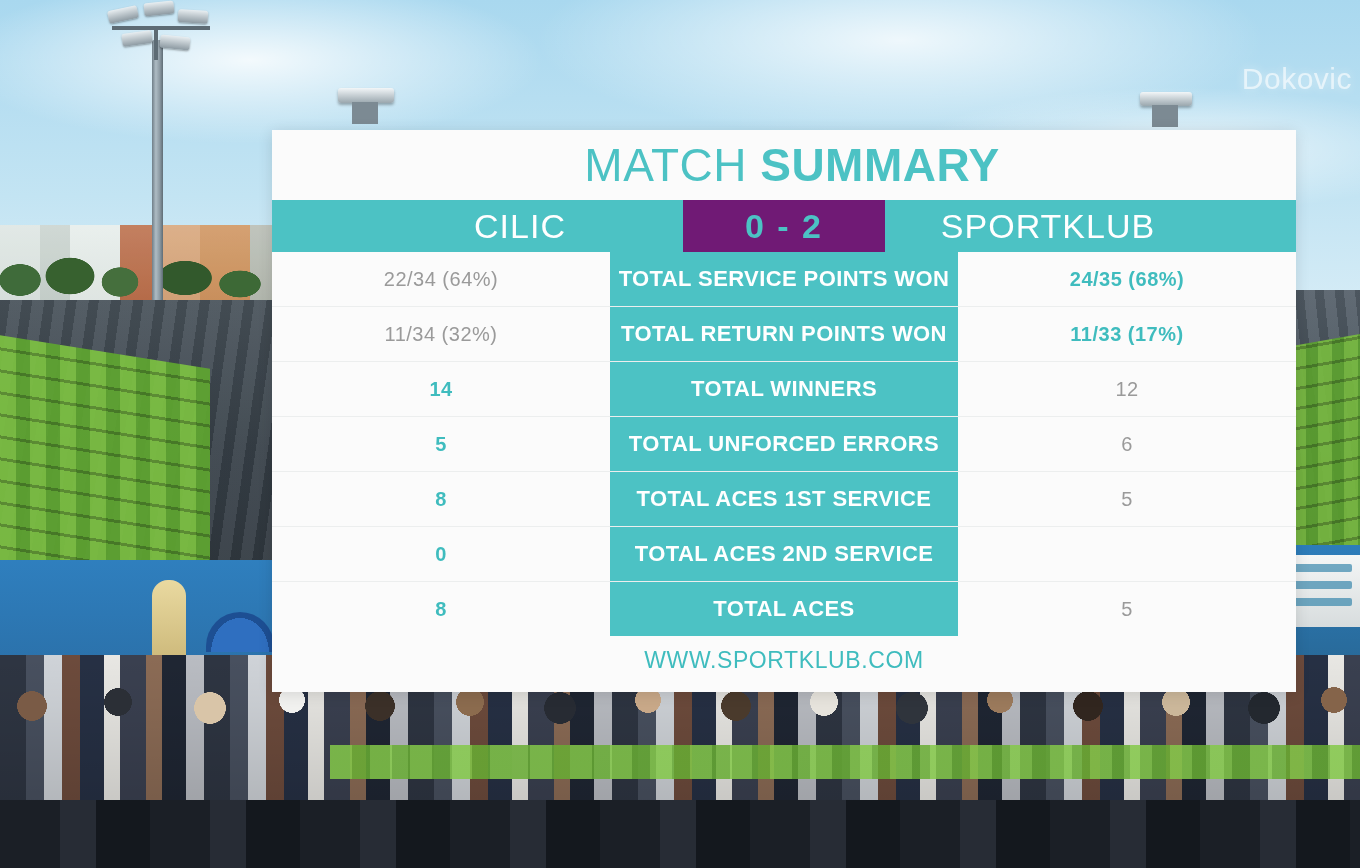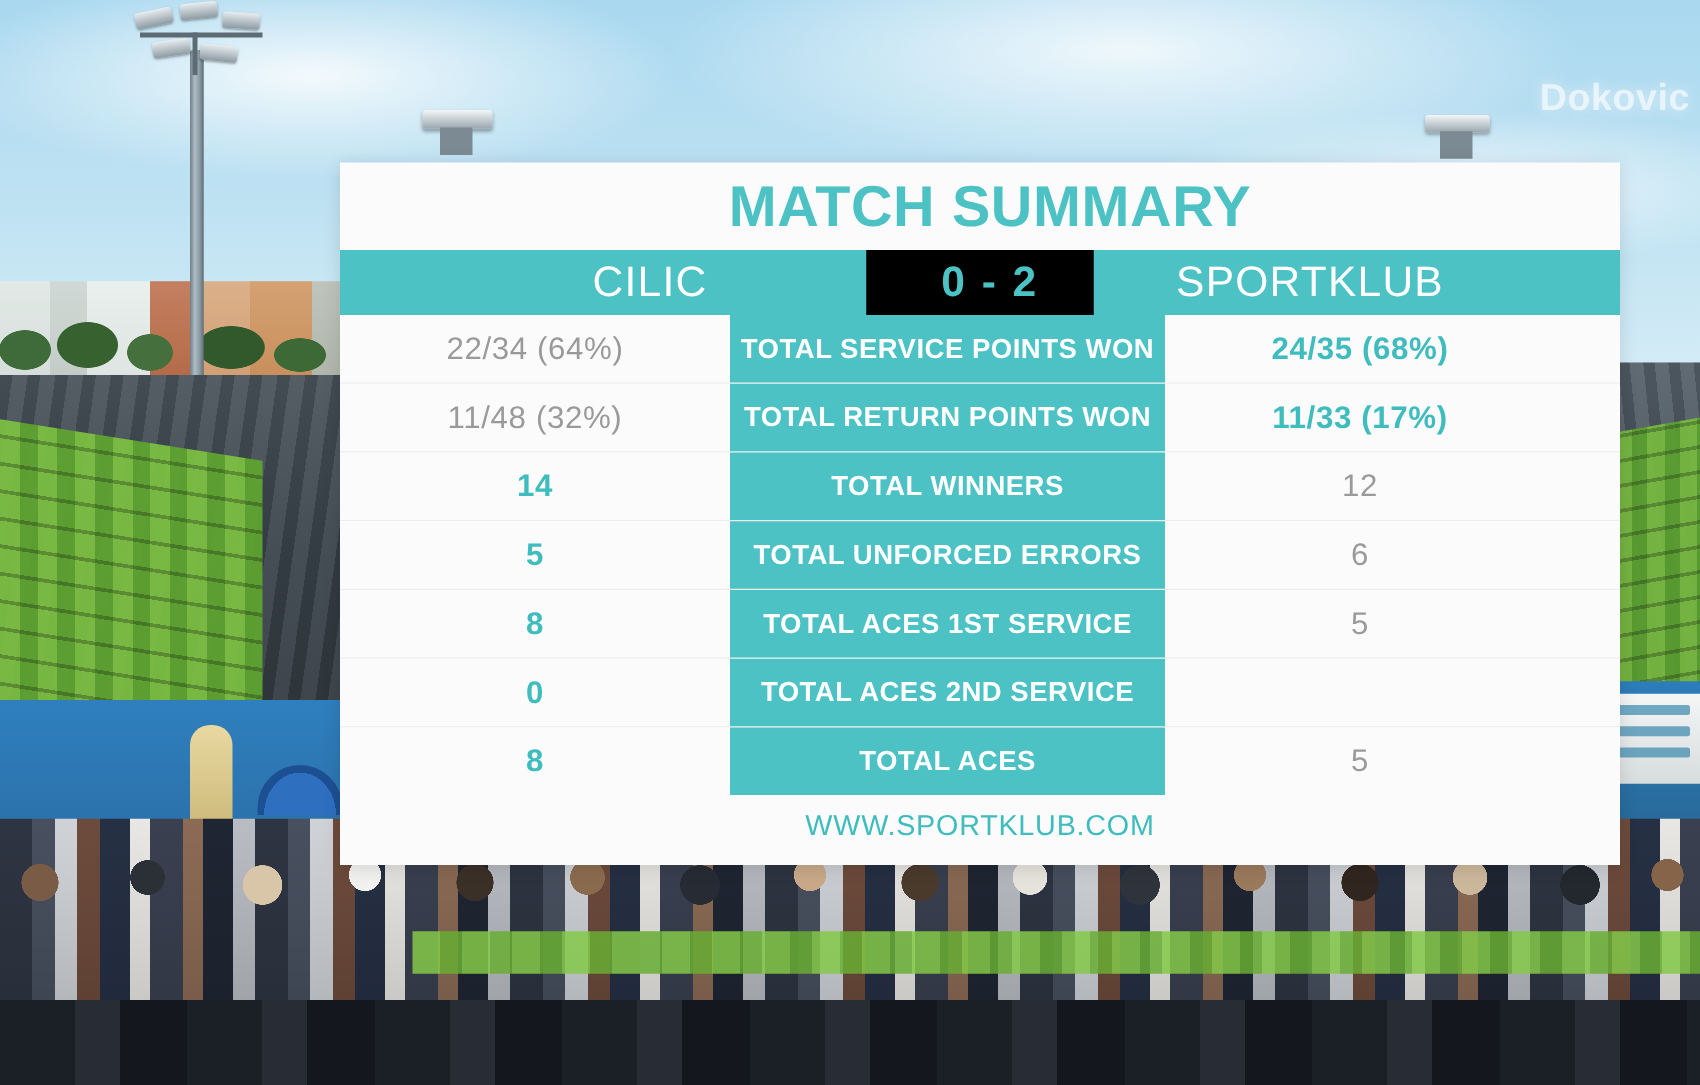--- a/index.html
+++ b/index.html
@@ -187,21 +187,21 @@
   }
   .black-seats {
     position: absolute; left: 0; top: 800px; width: 1360px; height: 68px;
     background:
       repeating-linear-gradient(90deg,
         #1b1f26 0 60px, #272c35 60px 96px, #14181e 96px 150px);
   }
 
   .watermark {
     position: absolute; right: 8px; top: 62px;
-    font-size: 30px; font-weight: 700; letter-spacing: .5px;
+    font-size: 30px; font-weight: 400; letter-spacing: .5px;
     color: rgba(255,255,255,0.62);
     text-shadow: 0 0 10px rgba(255,255,255,0.55);
     font-family: "Liberation Sans", sans-serif;
     margin-left: 48px;
   }
 
   
   #panel {
     position: absolute;
     left: 272px; top: 130px;
@@ -211,65 +211,64 @@
   }
 
   .title {
     height: 70px;
     display: flex; align-items: center; justify-content: center;
     color: #4cc2c4;
     font-size: 46px;
     letter-spacing: 0.5px;
     white-space: pre;
   }
-  .title .b { font-weight: 700; margin-left: 16px; }
+  .title .b { font-weight: 400; margin-left: 16px; }
   .title .l { font-weight: 700; }
 
   .namebar {
     position: relative;
     height: 52px;
     background: #4cc2c4;
     display: flex; align-items: center; gap: 32px;
   }
   .namebar .player {
     flex: 1 1 0;
     text-align: center;
     color: #ffffff;
     font-size: 34px;
     font-weight: 400;
     letter-spacing: 1px;
   }
   .namebar .scorebox {
     position: absolute;
     left: 50%; top: 0;
     transform: translateX(-50%);
-    width: 166px; height: 52px;
-    background: #000000;
+    width: 202px; height: 52px;
+    background: #701a75;
     display: flex; align-items: center; justify-content: center;
     color: #4cc2c4;
     font-size: 34px;
     font-weight: 700;
     letter-spacing: 2px;
-    padding-left: 16px;
   }
 
   .rows { position: relative; }
 
   .row {
     display: flex;
     align-items: stretch;
     border-bottom: 1px solid #eceeee;
     background: #fbfbfb;
   }
   .row:last-child { border-bottom: none; }
 
   .cell-val {
-    width: 312px;
-    display: flex; align-items: center; justify-content: center;
-    font-size: 25px;
+    width: 338px;
+    display: flex; align-items: center; justify-content: center;
+    font-size: 20px;
     color: #9a9a9a;
     letter-spacing: .5px;
   }
   .cell-val.hi { color: #3fbcbe; font-weight: 700; }
 
   .cell-label {
     width: 348px;
     background: #4cc2c4;
     color: #ffffff;
     display: flex; align-items: center; justify-content: center;
@@ -353,21 +352,21 @@
       <div class="scorebox">0 - 2</div>
     </div>
 
     <div class="rows" id="stat-rows">
         <div class="row r-short">
           <div class="cell-val">22/34 (64%)</div>
           <div class="cell-label">TOTAL SERVICE POINTS WON</div>
           <div class="cell-val hi">24/35 (68%)</div>
         </div>
         <div class="row r-short">
-          <div class="cell-val">11/48 (32%)</div>
+          <div class="cell-val">11/34 (32%)</div>
           <div class="cell-label">TOTAL RETURN POINTS WON</div>
           <div class="cell-val hi">11/33 (17%)</div>
         </div>
         <div class="row r-short">
           <div class="cell-val hi">14</div>
           <div class="cell-label">TOTAL WINNERS</div>
           <div class="cell-val">12</div>
         </div>
         <div class="row r-short">
           <div class="cell-val hi">5</div>

